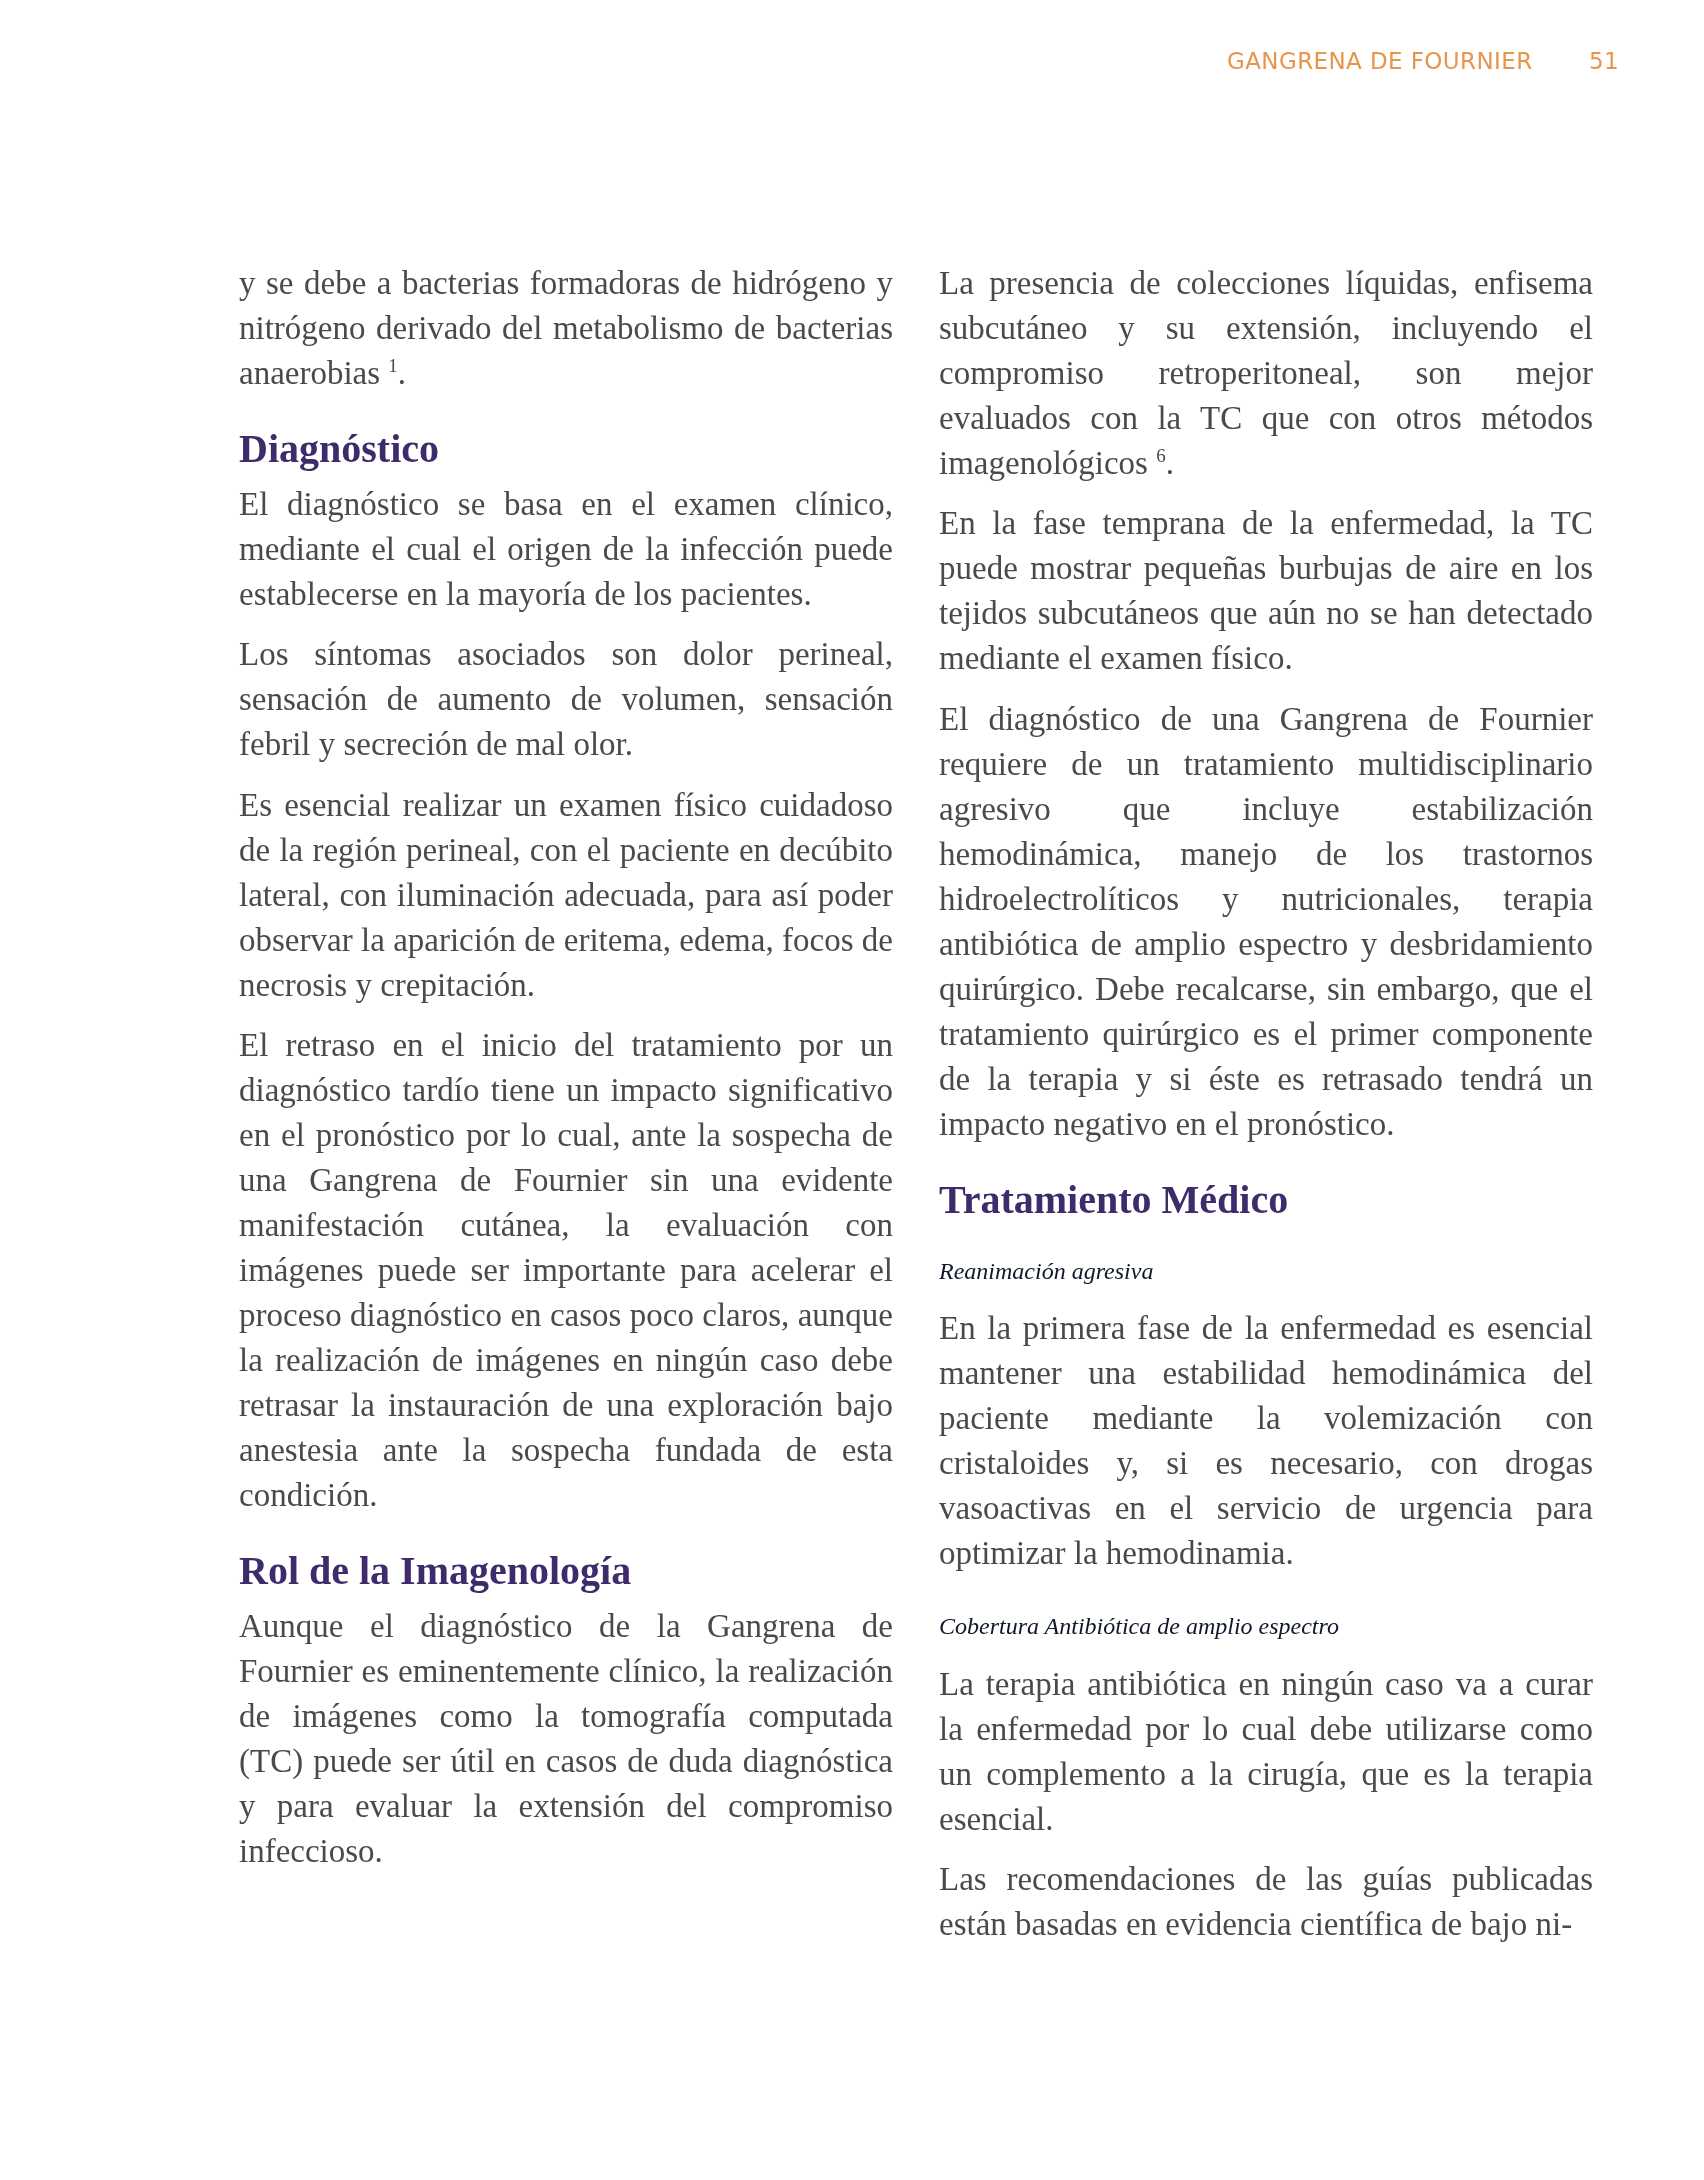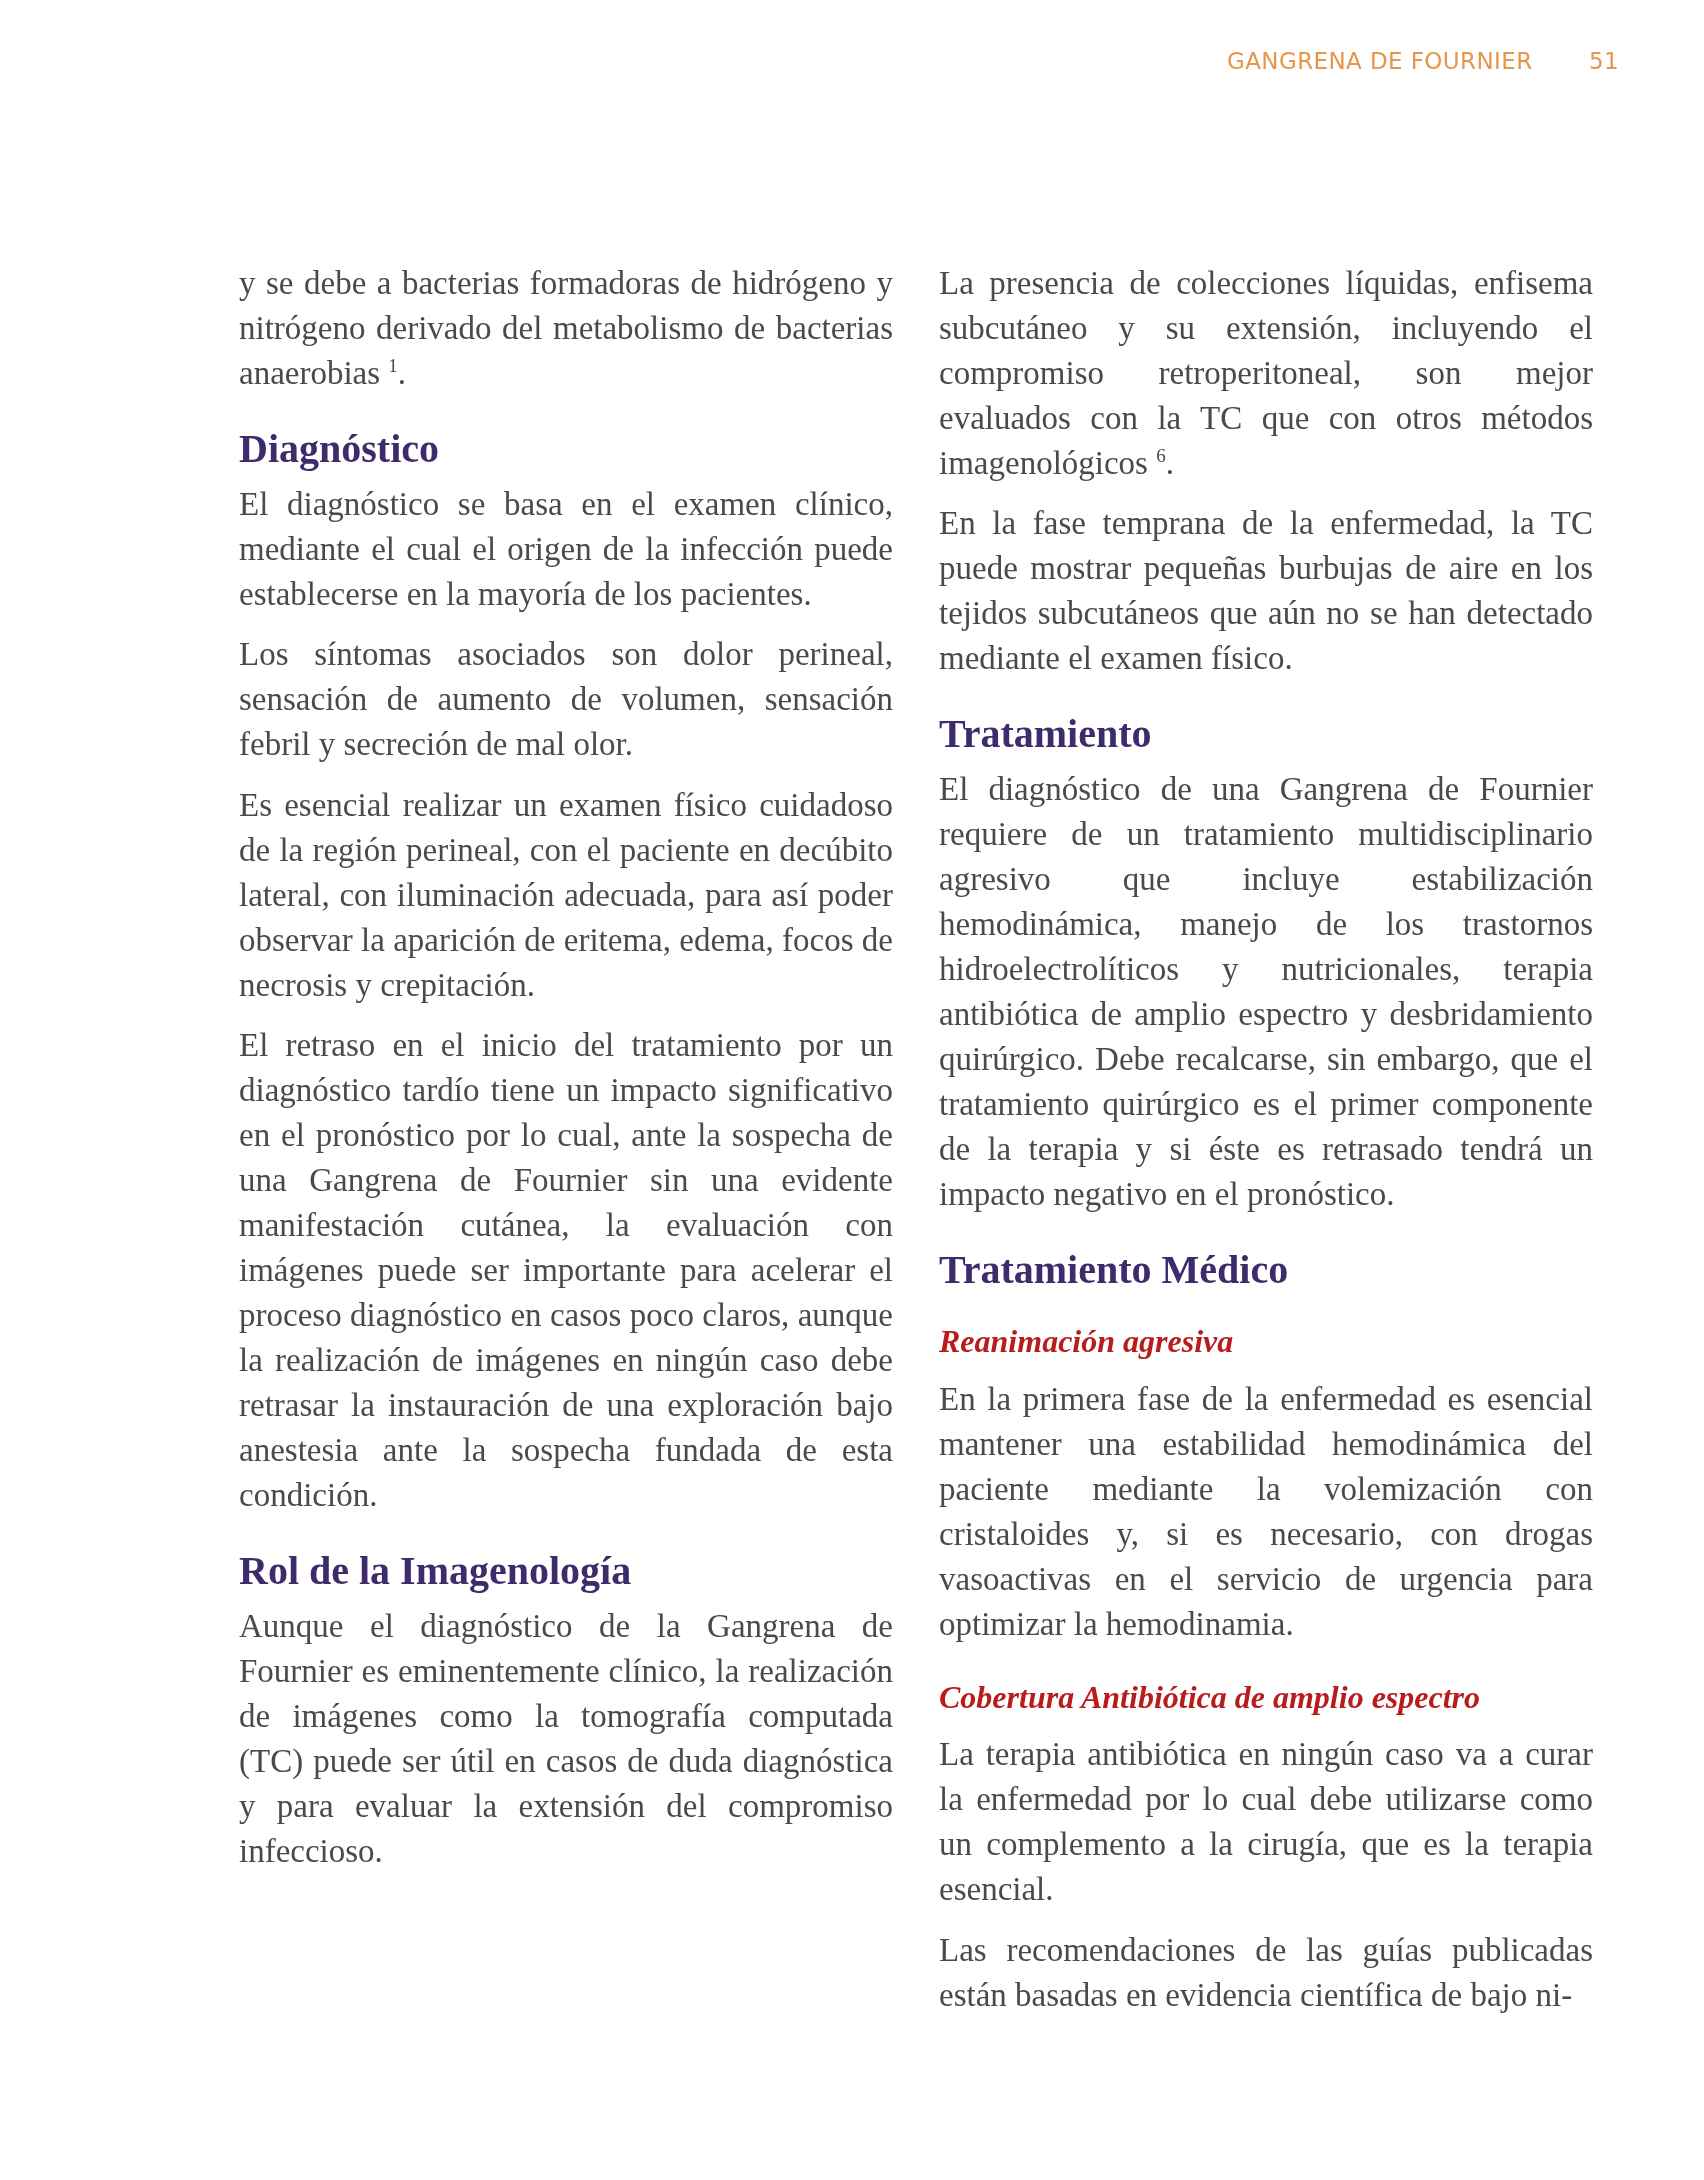--- a/index.html
+++ b/index.html
@@ -16,22 +16,22 @@
       color: #4a4a4a; text-align: justify; hyphens: manual; margin-top: 29px;
     }
     .col.left { left: 239px; }
     .col.right { left: 939px; }
     .col p { margin: 0 0 15.3px 0; }
     .col h2 {
       margin: 31px 0 12px 0; font-size: 40px; line-height: 43px;
       color: #3d2b6b; font-weight: bold;
     }
     .col h3 {
-      margin: 29px 0 13.6px 0; font-size: 32px; line-height: 43px;
-      color: #b91c1c; font-weight: bold; font-style: italic;
+      margin: 29px 0 13.6px 0; font-size: 24px; line-height: 43px;
+      color: #0f172a; font-weight: normal; font-style: italic;
     }
     sup { font-size: 19px; line-height: 0; vertical-align: 12px; }
   </style>
 </head>
 <body>
 
 <div class="running-head">
   <span>GANGRENA DE FOURNIER</span>
   <span>51</span>
 </div>
@@ -43,21 +43,20 @@
   <p>Los síntomas asociados son dolor perineal, sensación de aumento de volumen, sensación febril y secreción de mal olor.</p>
   <p>Es esencial realizar un examen físico cuidadoso de la región perineal, con el paciente en decúbito lateral, con iluminación adecuada, para así poder observar la aparición de eritema, edema, focos de necrosis y crepitación.</p>
   <p>El retraso en el inicio del tratamiento por un diagnóstico tardío tiene un impacto significativo en el pronóstico por lo cual, ante la sospecha de una Gangrena de Fournier sin una evidente manifestación cutánea, la evaluación con imágenes puede ser importante para acelerar el proceso diagnóstico en casos poco claros, aunque la realización de imágenes en ningún caso debe retrasar la instauración de una exploración bajo anestesia ante la sospecha fundada de esta condición.</p>
   <h2>Rol de la Imagenología</h2>
   <p>Aunque el diagnóstico de la Gangrena de Fournier es eminentemente clínico, la realización de imágenes como la tomografía computada (TC) puede ser útil en casos de duda diagnóstica y para evaluar la extensión del compromiso infeccioso.</p>
 </div>
 
 <div class="col right">
   <p><span>La presencia de colecciones líquidas, enfisema subcutáneo y su extensión, incluyendo el compromiso retroperitoneal, son mejor evaluados con la TC que con otros métodos imagenológicos </span><sup>6</sup><span>.</span></p>
   <p>En la fase temprana de la enfermedad, la TC puede mostrar pequeñas burbujas de aire en los tejidos subcutáneos que aún no se han detectado mediante el examen físico.</p>
-  <h2>Tratamiento</h2>
   <p>El diagnóstico de una Gangrena de Fournier requiere de un tratamiento multidisciplinario agresivo que incluye estabilización hemodinámica, manejo de los trastornos hidroelectrolíticos y nutricionales, terapia antibiótica de amplio espectro y desbridamiento quirúrgico. Debe recalcarse, sin embargo, que el tratamiento quirúrgico es el primer componente de la terapia y si éste es retrasado tendrá un impacto negativo en el pronóstico.</p>
   <h2>Tratamiento Médico</h2>
   <h3>Reanimación agresiva</h3>
   <p>En la primera fase de la enfermedad es esencial mantener una estabilidad hemodinámica del paciente mediante la volemización con cristaloides y, si es necesario, con drogas vasoactivas en el servicio de urgencia para optimizar la hemodinamia.</p>
   <h3>Cobertura Antibiótica de amplio espectro</h3>
   <p>La terapia antibiótica en ningún caso va a curar la enfermedad por lo cual debe utilizarse como un complemento a la cirugía, que es la terapia esencial.</p>
   <p>Las recomendaciones de las guías publicadas están basadas en evidencia científica de bajo ni-</p>
 </div>
 
 

